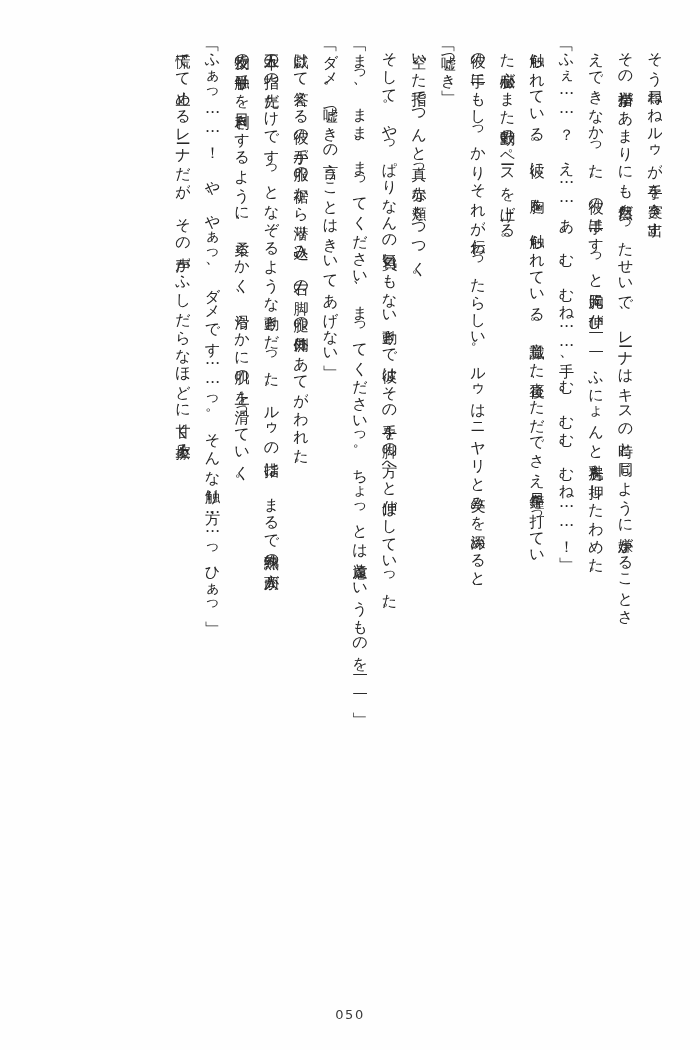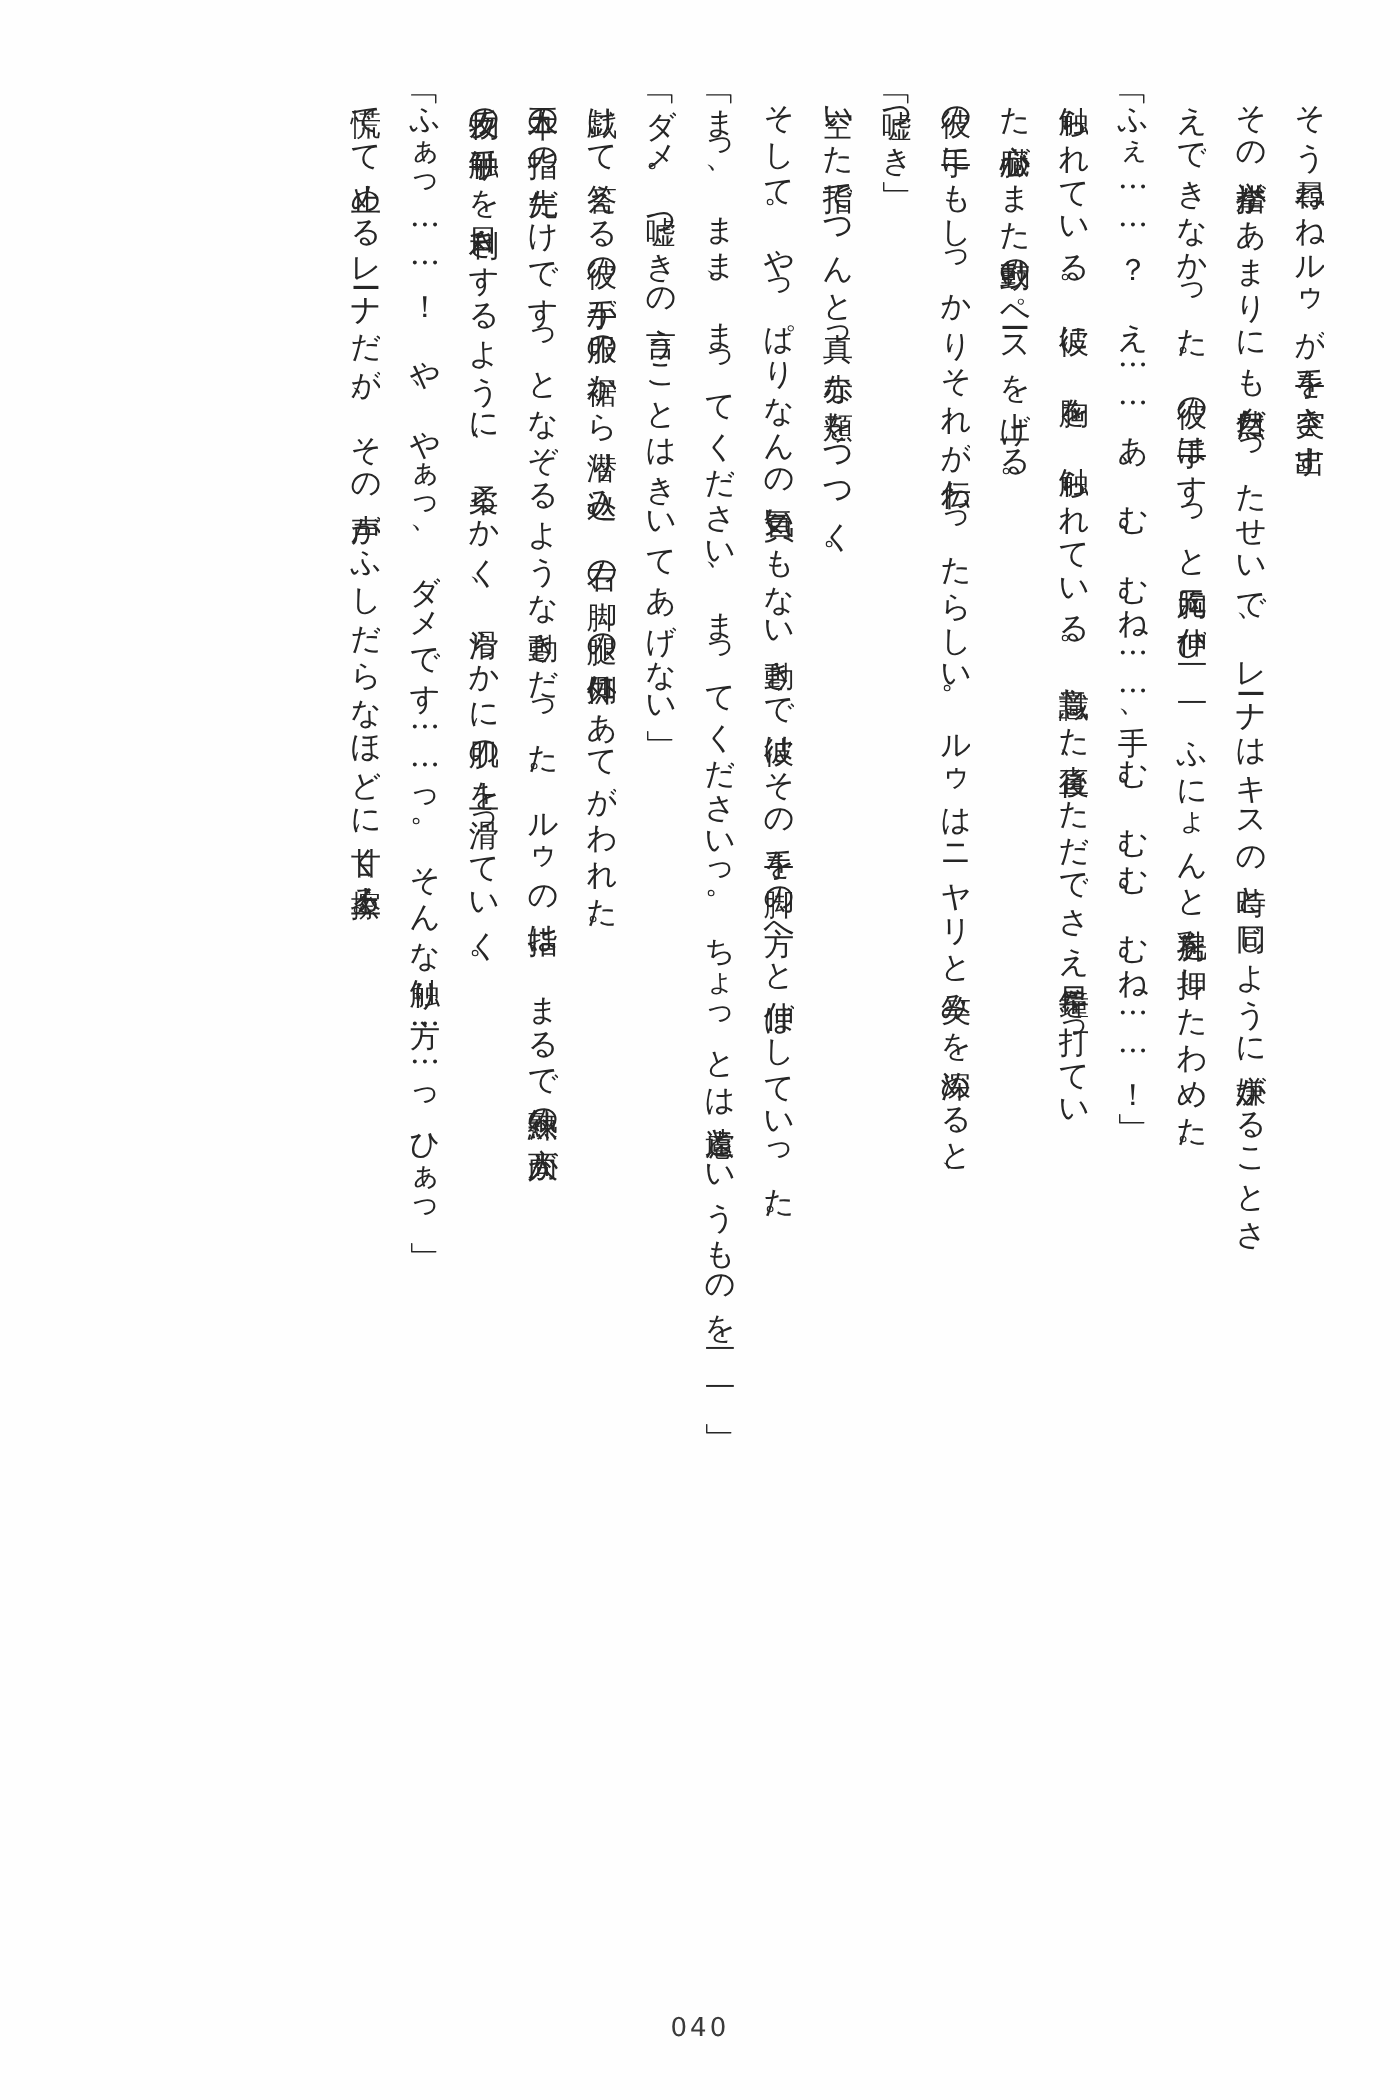--- a/index.html
+++ b/index.html
@@ -79,15 +79,15 @@
     <div class="vline">そして。やっぱりなんの気負いもない動きで彼はその手を脚の方へと伸ばしていった。</div>
     <div class="vline">「まっ、まま、まってください、まってくださいっ。ちょっとは遠慮というものを——」</div>
     <div class="vline">「ダメ。嘘つきの言うことはきいてあげない」</div>
     <div class="vline">戯けて答える彼の手が服の裾から潜り込み、右の脚、腿の外側にあてがわれた。</div>
     <div class="vline">五本の指の先だけですっとなぞるような動きだった。ルゥの指は、まるで熟練の商人が</div>
     <div class="vline">反物の手触りを目利きするように、柔らかく、滑らかに肌の上を滑っていく。</div>
     <div class="vline">「ふぁっ……！　や、やぁっ、ダメです……っ。そんな触り方……っひぁっ」</div>
     <div class="vline">慌てて止めるレーナだが、その声がふしだらなほどに甘く上擦る。</div>
   </div>
 
-  <div class="page-number">040</div>
+  <div class="page-number">050</div>
 
 </div>
 
 </body></html>

